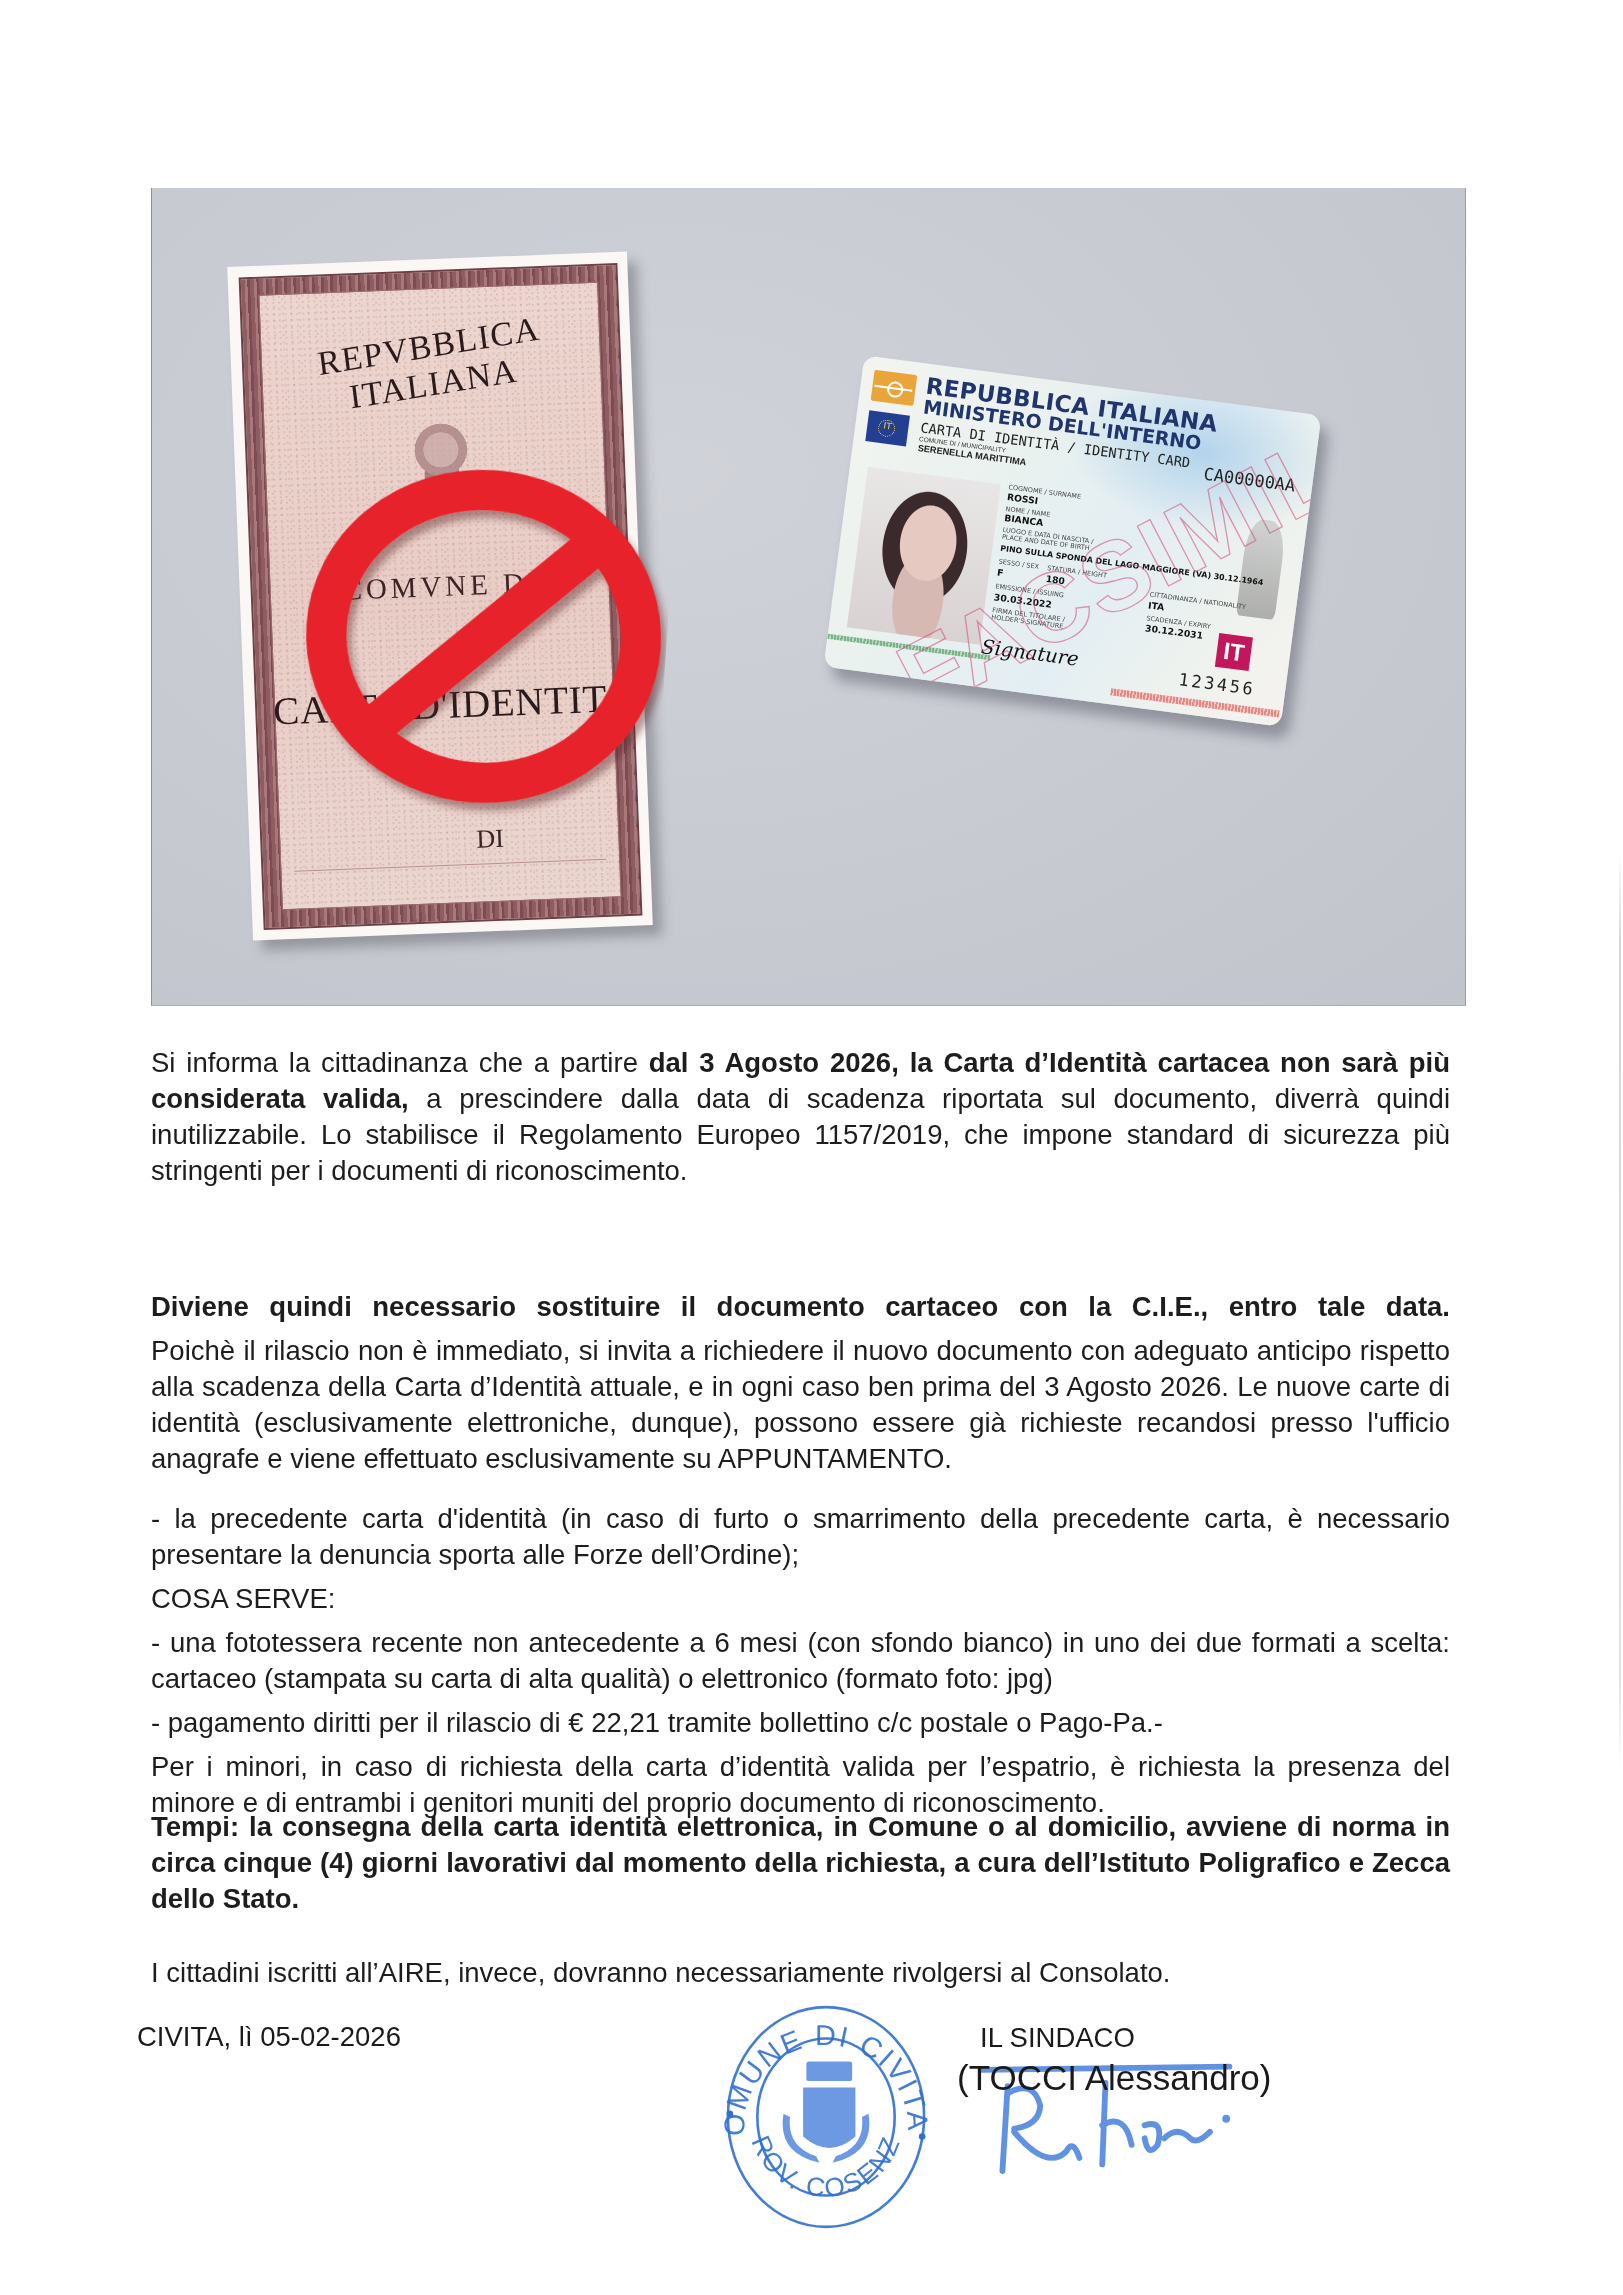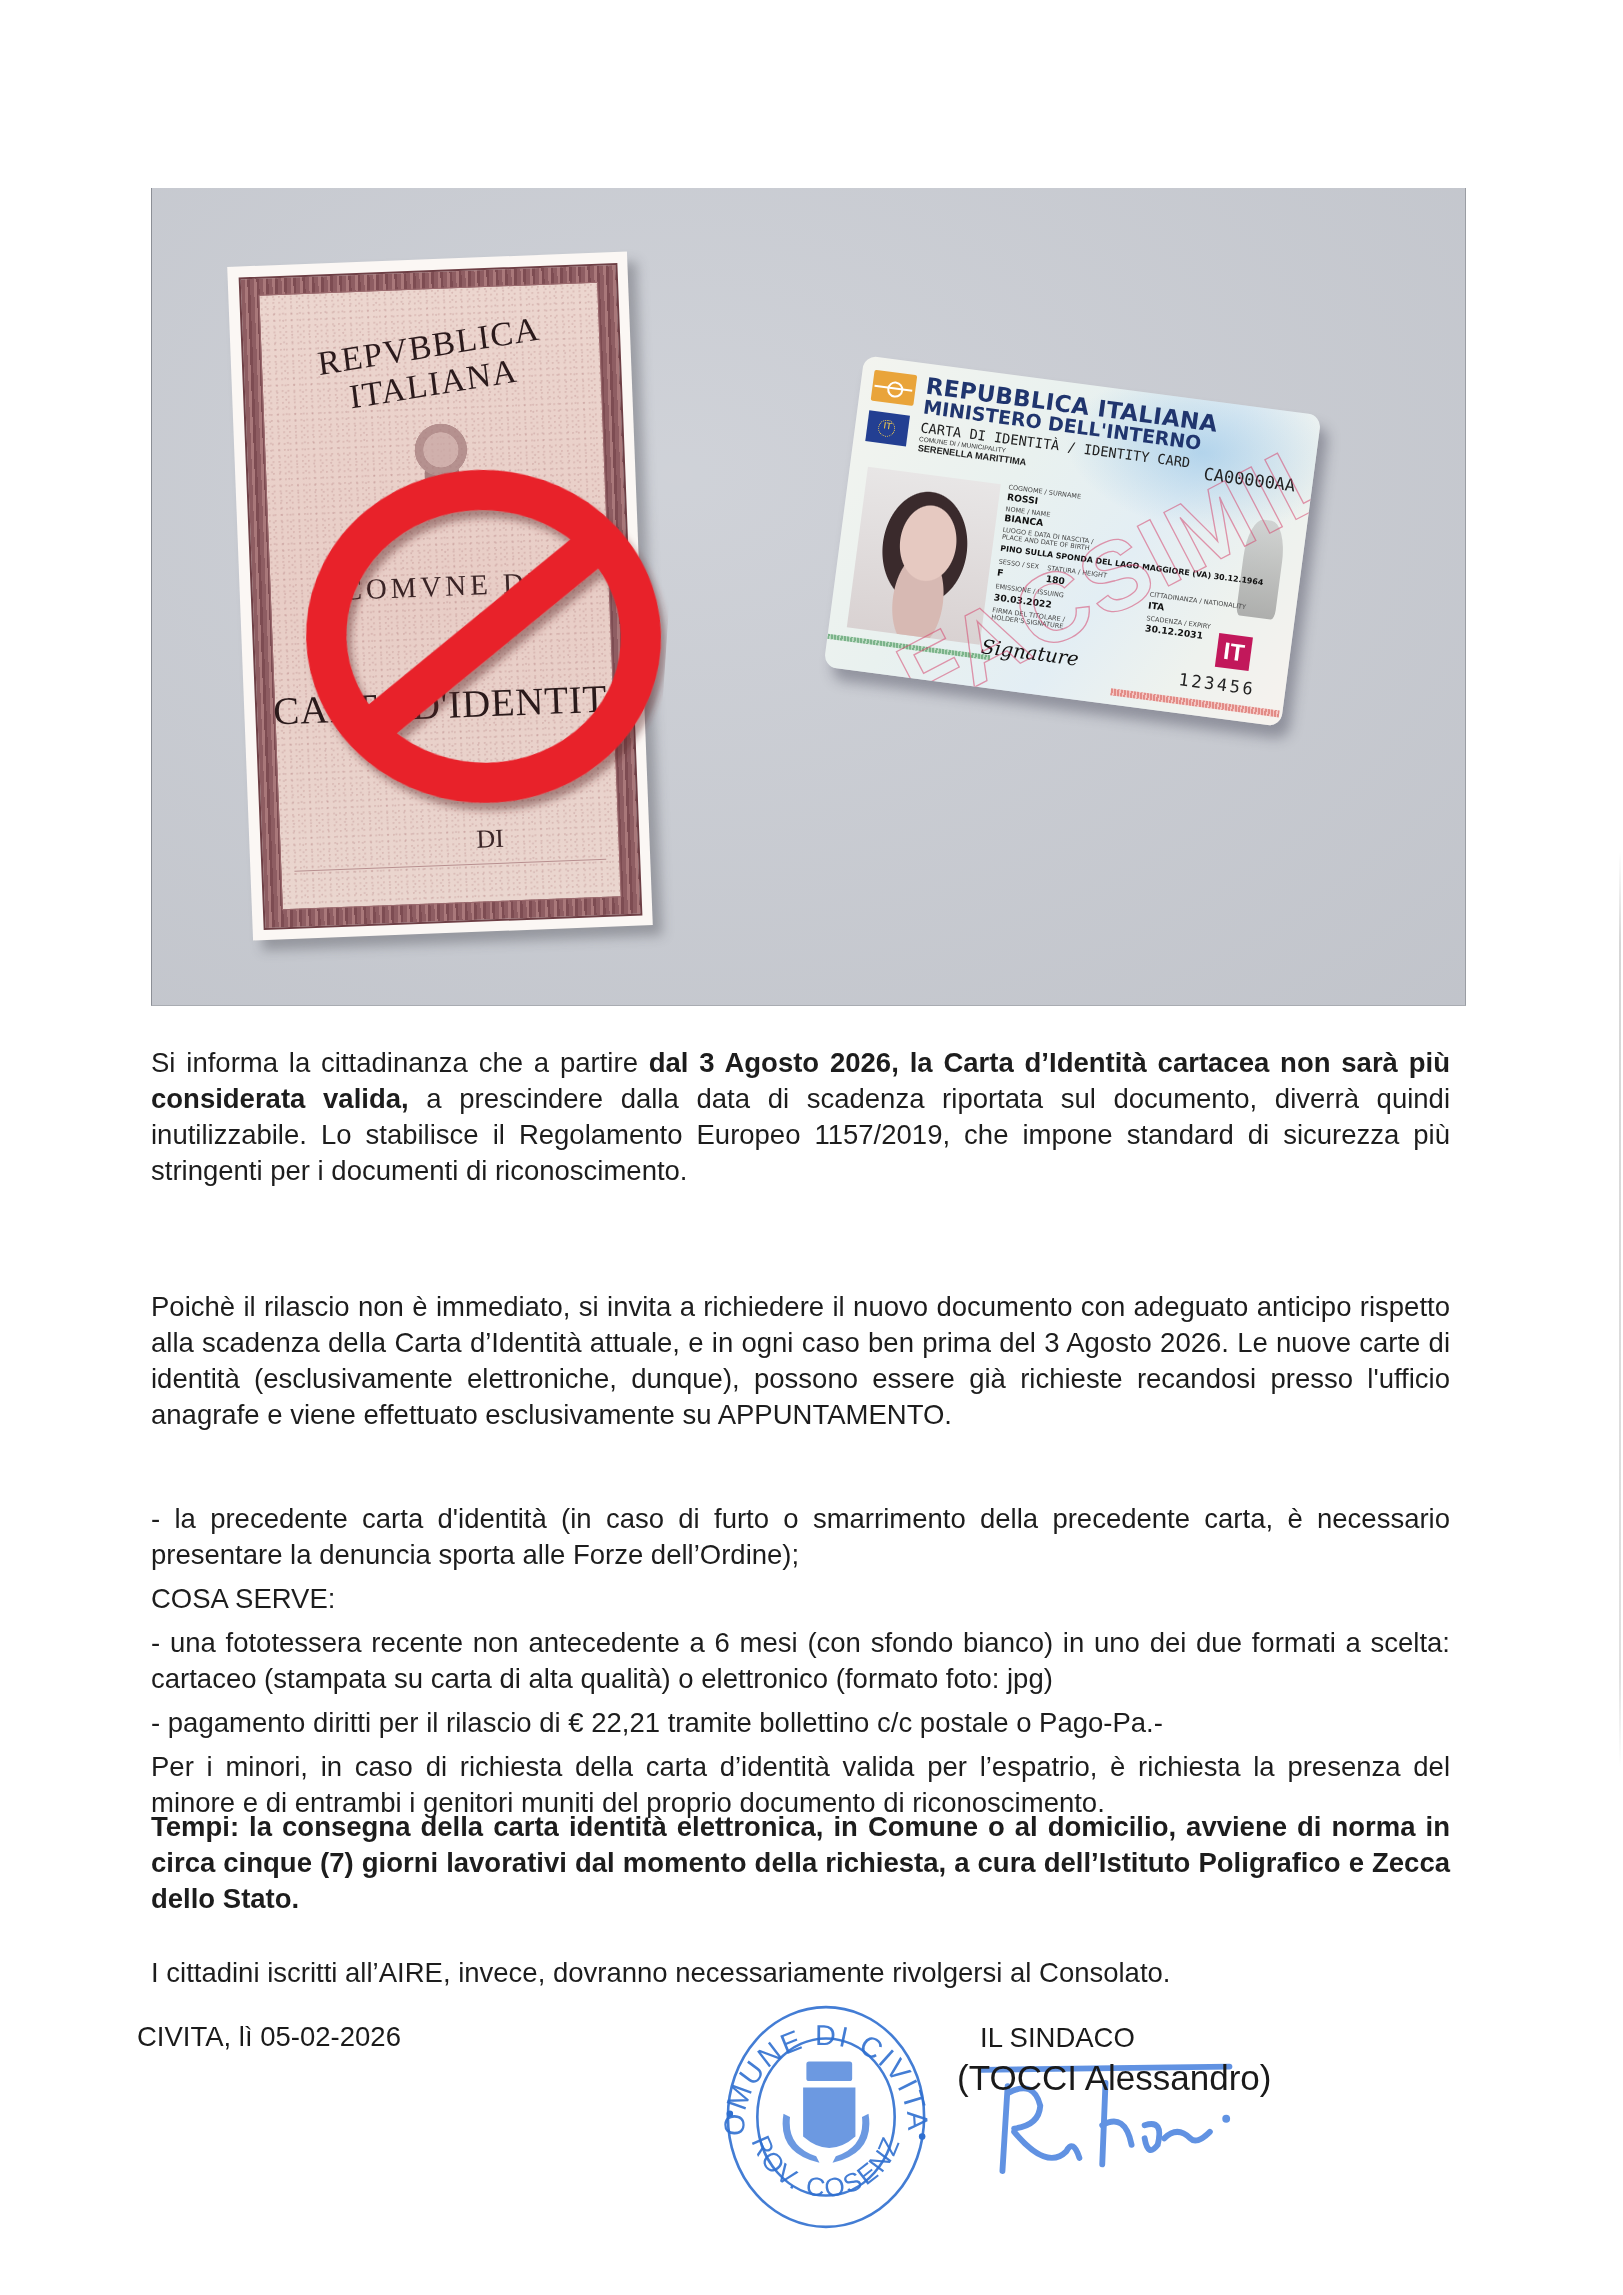--- a/index.html
+++ b/index.html
@@ -171,33 +171,34 @@
   </div>
 </div>
 
 <div class="text" id="p1">
   <p>
     <span>Si informa la cittadinanza che a partire </span><span class="b">dal 3 Agosto 2026, la Carta d’Identità cartacea non sarà più considerata valida,</span><span> a prescindere dalla data di scadenza riportata sul documento, diverrà quindi inutilizzabile. Lo stabilisce il Regolamento Europeo 1157/2019, che impone standard di sicurezza più stringenti per i documenti di riconoscimento.</span>
   </p>
 </div>
 
 <div class="text" id="p2">
+  <p class="b justify-last">Diviene quindi necessario sostituire il documento cartaceo con la C.I.E., entro tale data.</p>
   <p>Poichè il rilascio non è immediato, si invita a richiedere il nuovo documento con adeguato anticipo rispetto alla scadenza della Carta d’Identità attuale, e in ogni caso ben prima del 3 Agosto 2026. Le nuove carte di identità (esclusivamente elettroniche, dunque), possono essere già richieste recandosi presso l'ufficio anagrafe e viene effettuato esclusivamente su APPUNTAMENTO.</p>
 </div>
 
 <div class="text" id="p3">
   <p>- la precedente carta d'identità (in caso di furto o smarrimento della precedente carta, è necessario presentare la denuncia sporta alle Forze dell’Ordine);</p>
   <p>COSA SERVE:</p>
   <p>- una fototessera recente non antecedente a 6 mesi (con sfondo bianco) in uno dei due formati a scelta: cartaceo (stampata su carta di alta qualità) o elettronico (formato foto: jpg)</p>
   <p>- pagamento diritti per il rilascio di € 22,21 tramite bollettino c/c postale o Pago-Pa.-</p>
   <p>Per i minori, in caso di richiesta della carta d’identità valida per l’espatrio, è richiesta la presenza del minore e di entrambi i genitori muniti del proprio documento di riconoscimento.</p>
 </div>
 
 <div class="text" id="p4">
-  <p class="b">Tempi: la consegna della carta identità elettronica, in Comune o al domicilio, avviene di norma in circa cinque  (7) giorni lavorativi dal momento della richiesta, a cura dell’Istituto Poligrafico e Zecca dello Stato.</p>
+  <p class="b">Tempi: la consegna della carta identità elettronica, in Comune o al domicilio, avviene di norma in circa cinque  (4) giorni lavorativi dal momento della richiesta, a cura dell’Istituto Poligrafico e Zecca dello Stato.</p>
 </div>
 
 <div class="text" id="p5">
   <p>I cittadini iscritti all’AIRE, invece, dovranno necessariamente rivolgersi al Consolato.</p>
 </div>
 
 <div class="footer-date">CIVITA, lì  05-02-2026</div>
 
 <div class="stamp">
   <svg viewBox="0 0 370 370">

